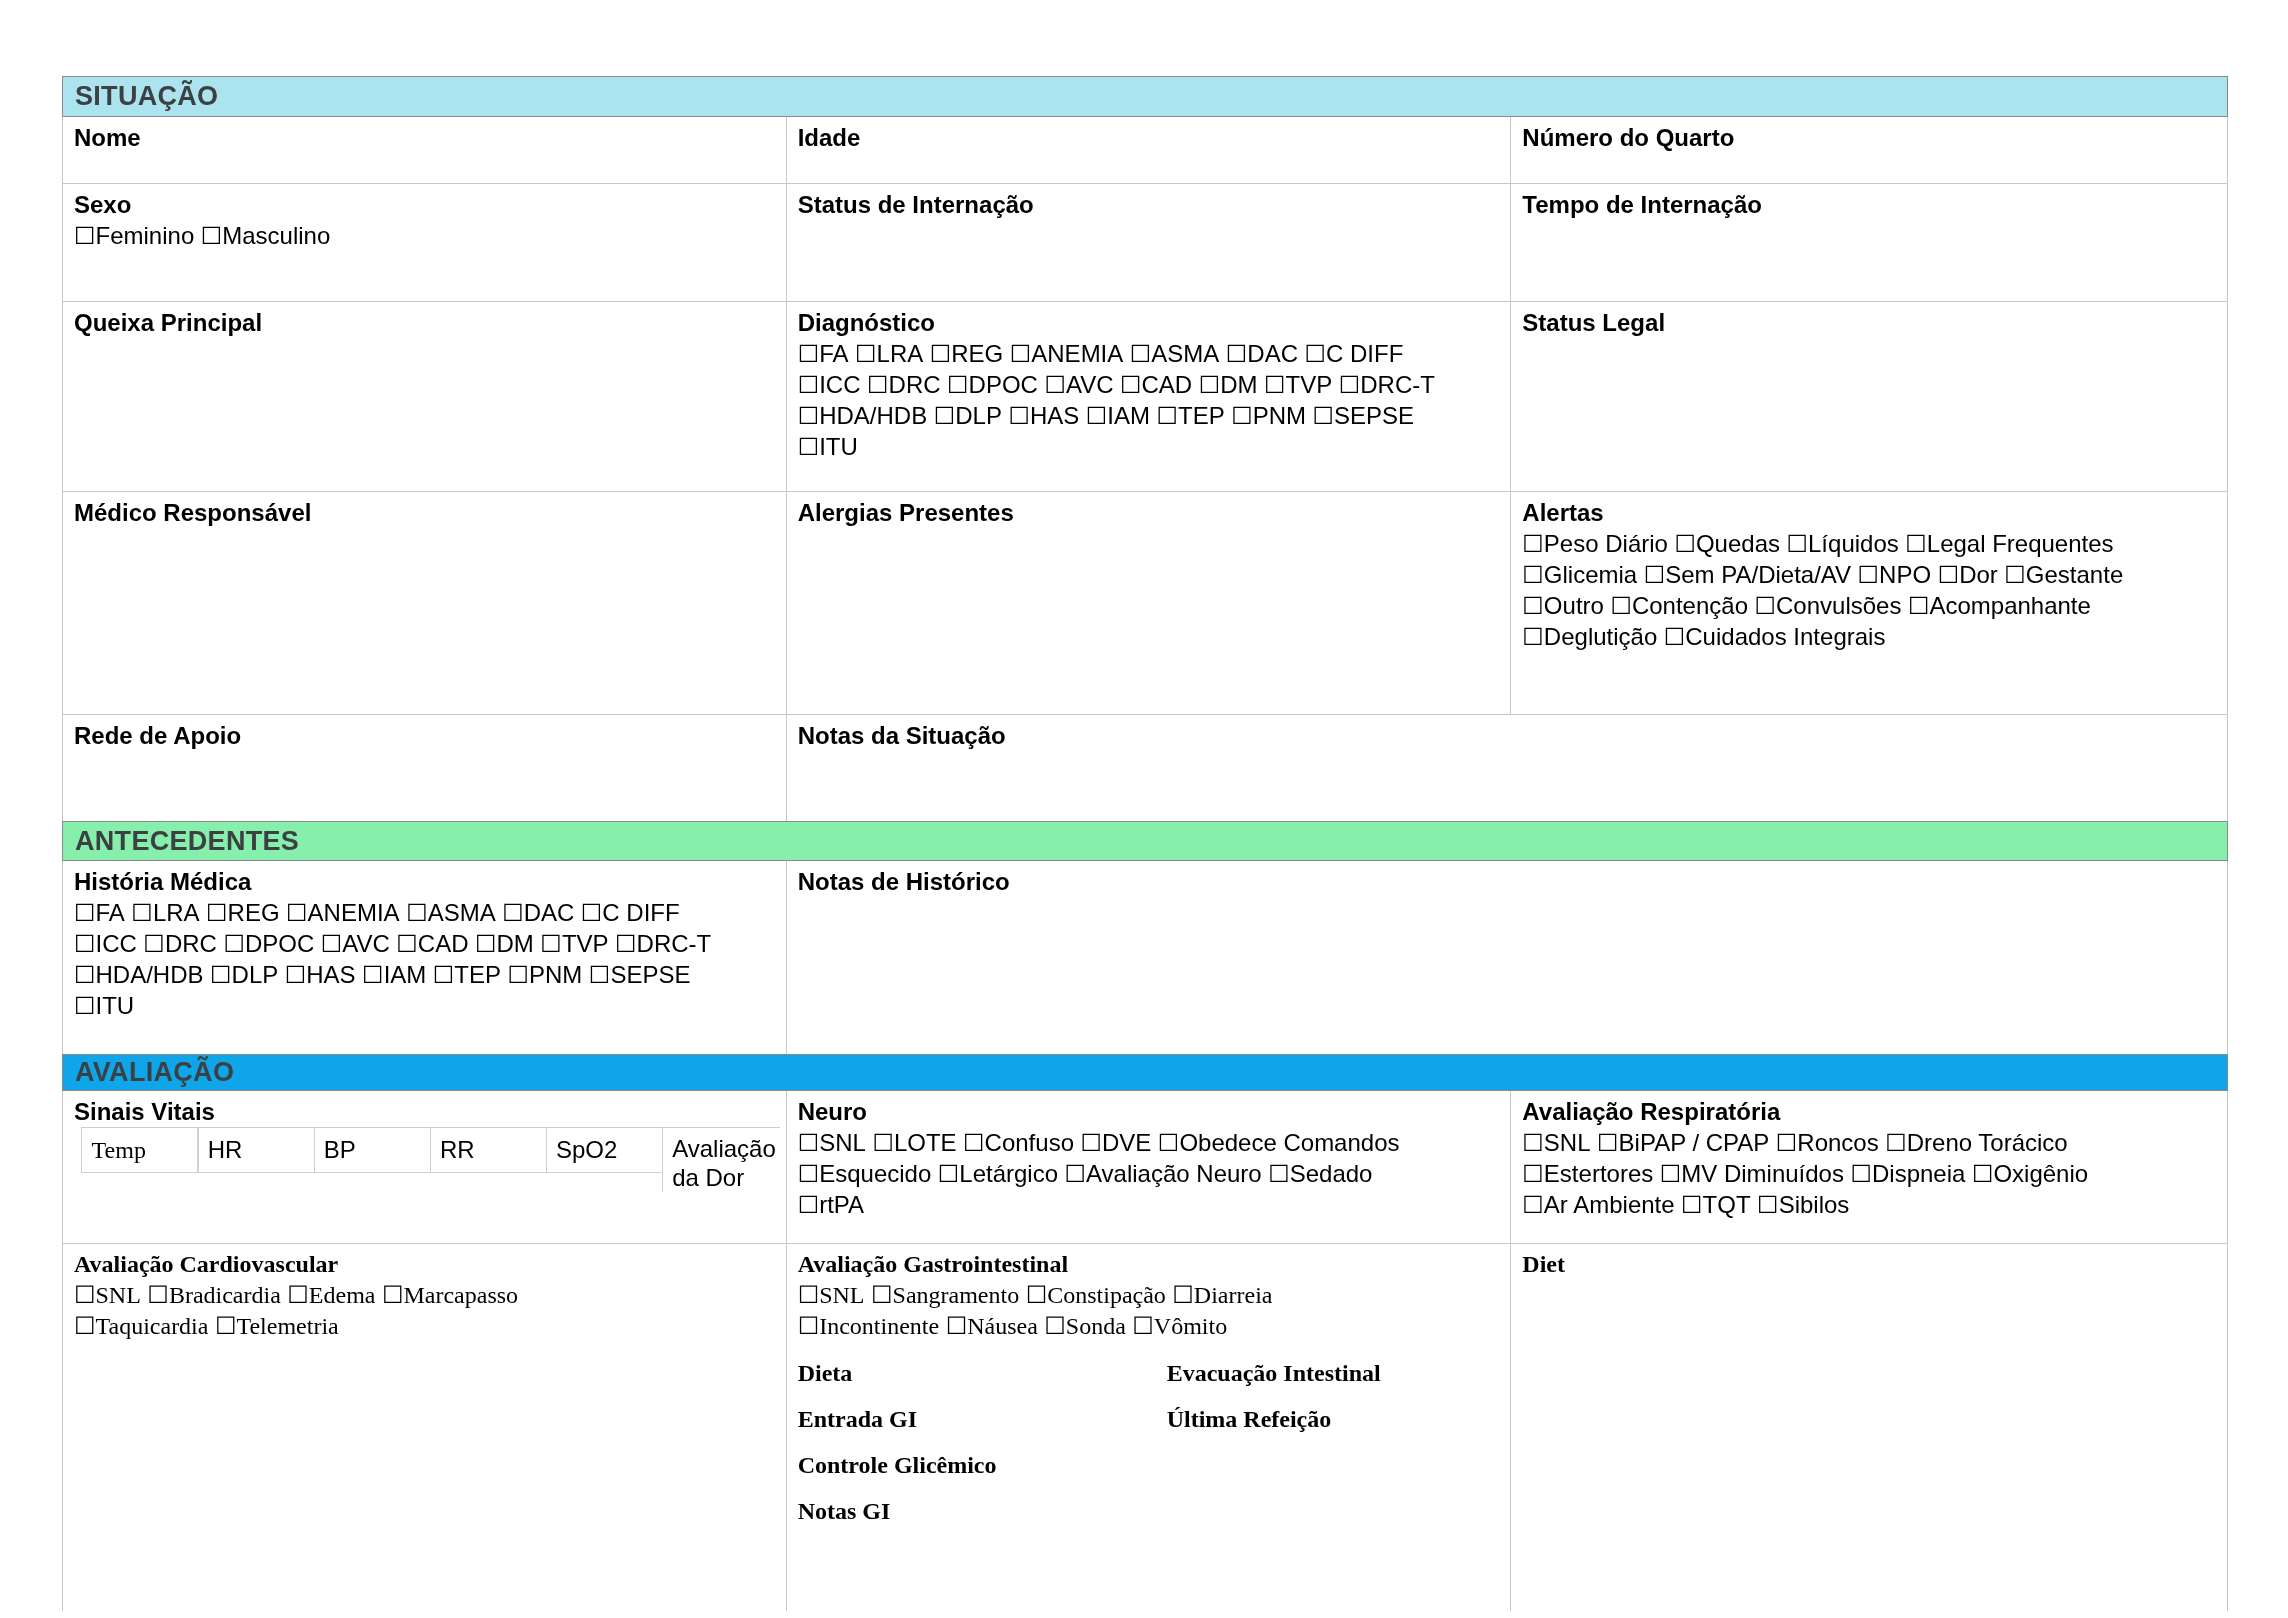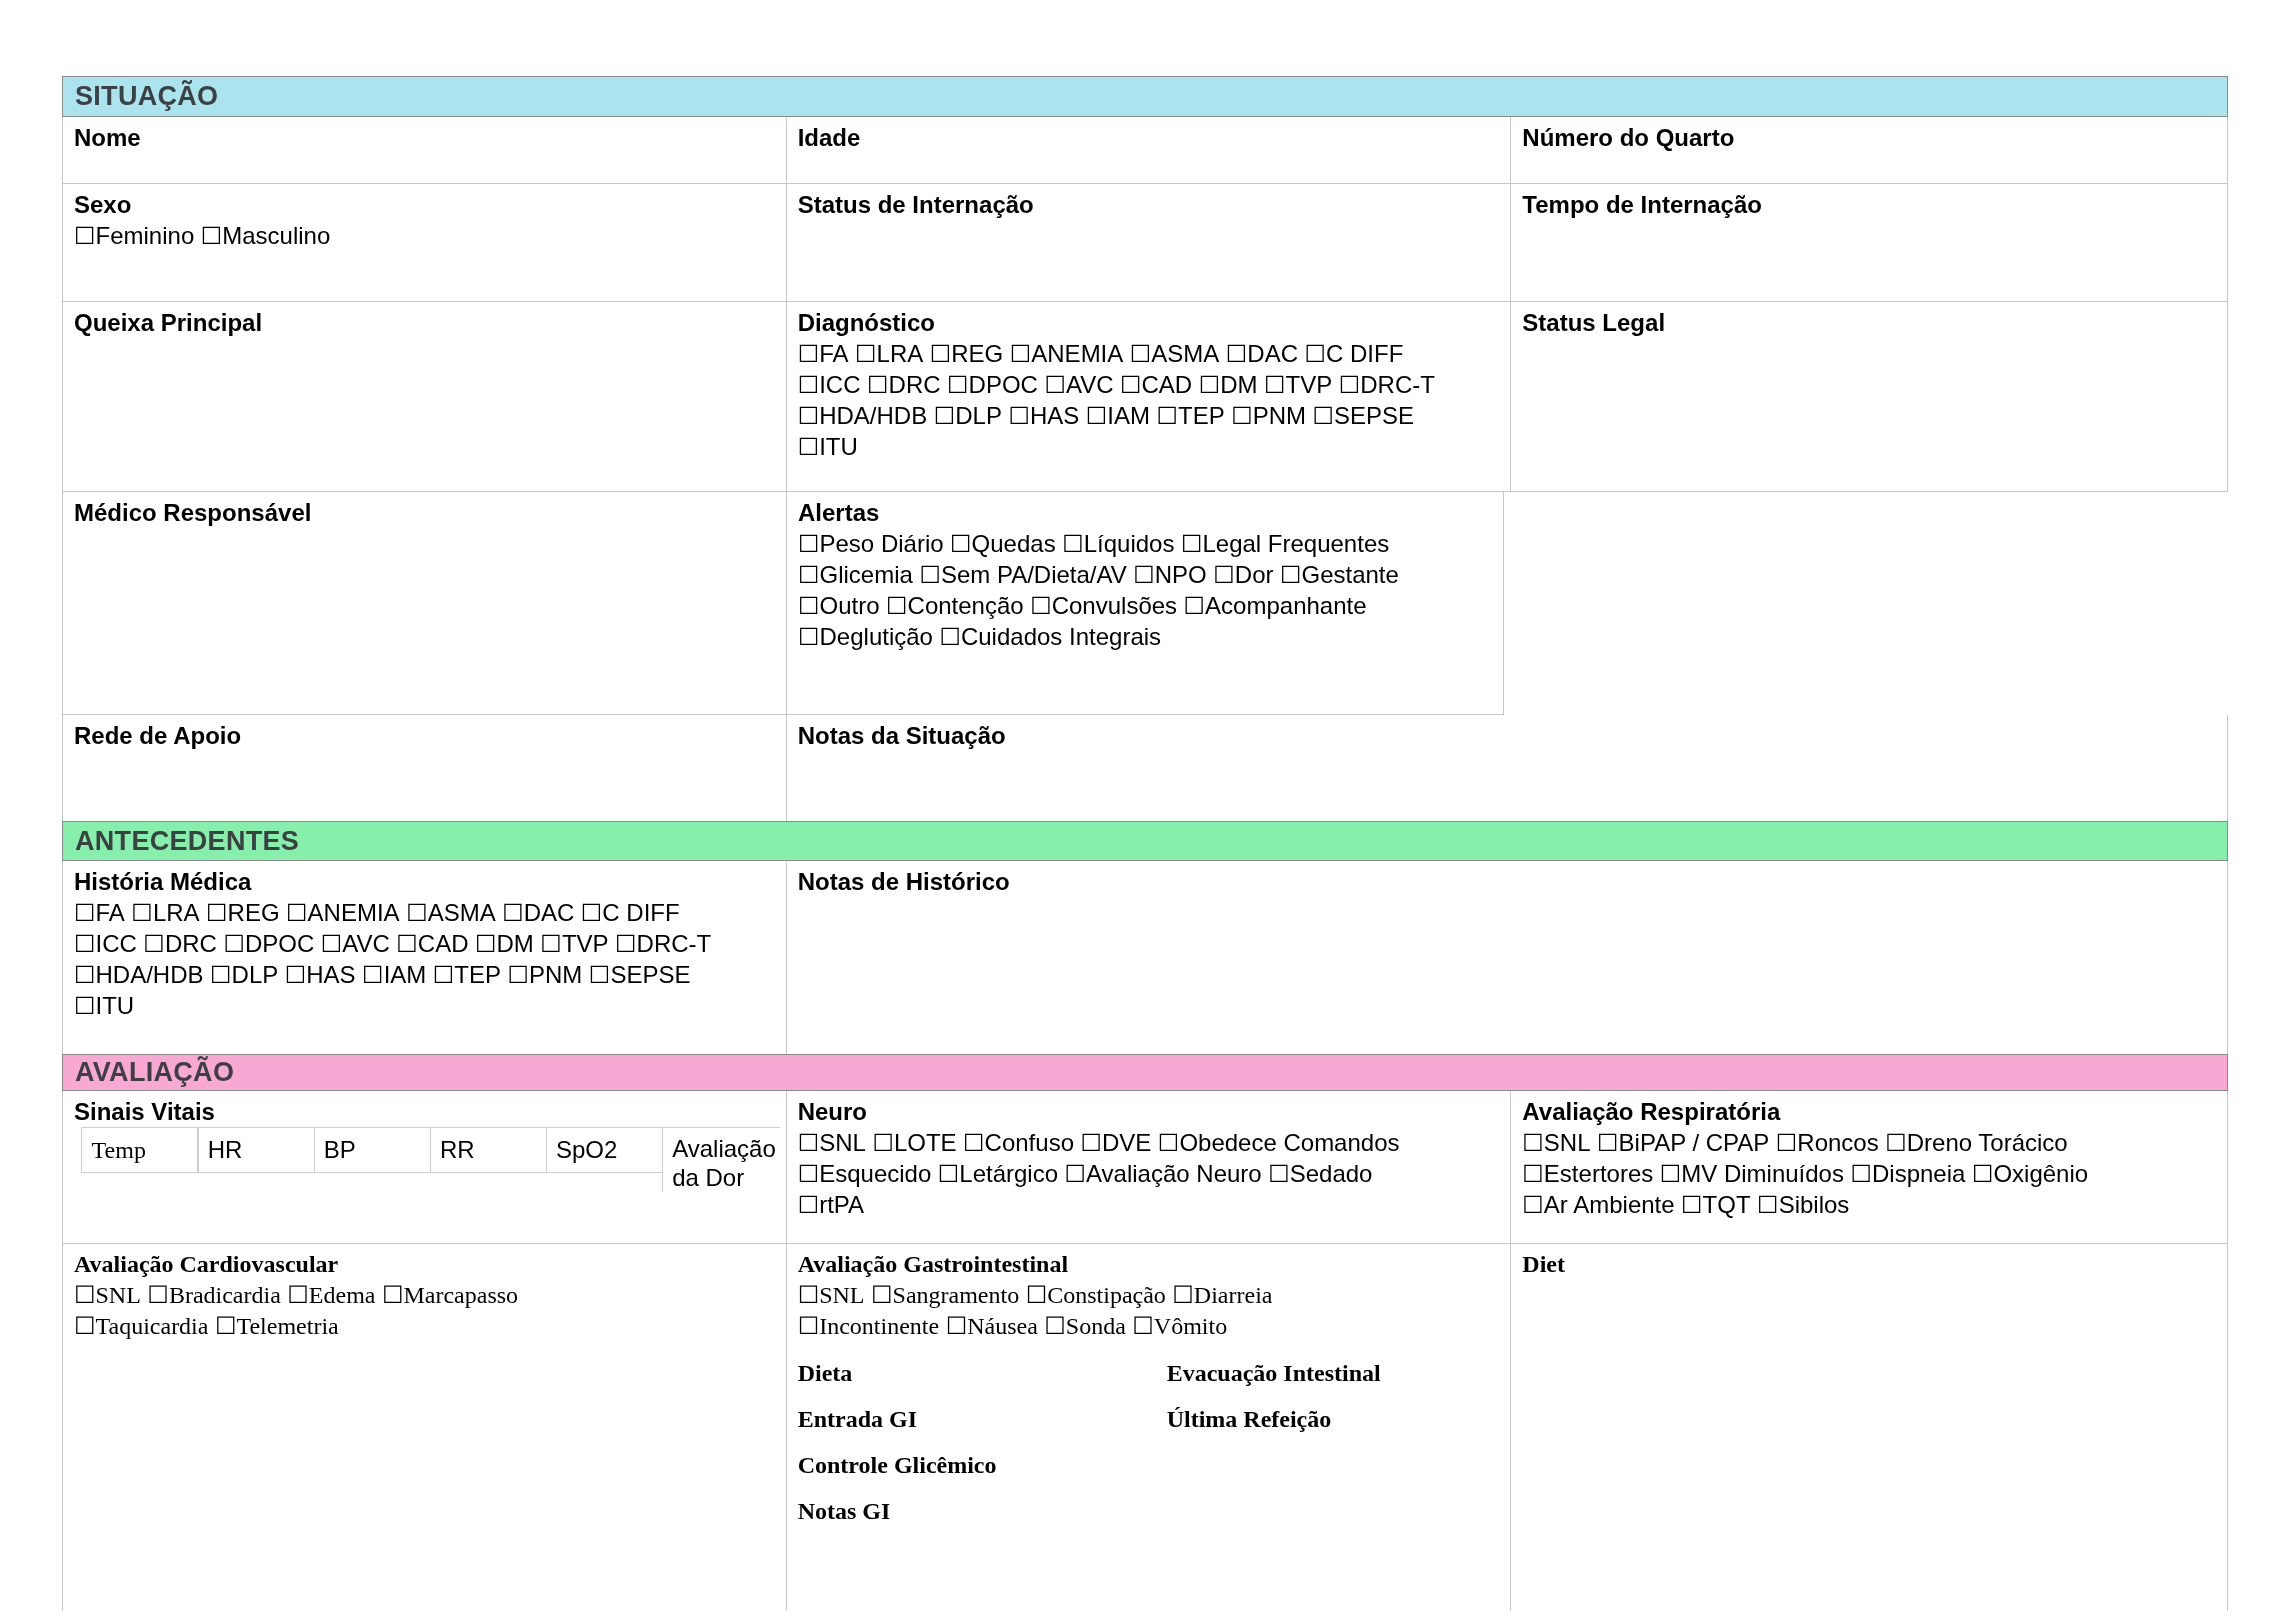--- a/index.html
+++ b/index.html
@@ -9,21 +9,21 @@
     padding:76px 61px 0 62px;
     font-family:"Liberation Sans","DejaVu Sans",sans-serif; color:#000;
   }
   .formtable { width:2166px; }
   .band {
     height:41px; border:1.8px solid #8a8a8a; background:#abe4ef;
     display:flex; align-items:center; padding-left:12px;
   }
   .band .band-title { font-size:27px; font-weight:bold; color:#3c4043; letter-spacing:0.3px; }
   .band-ant { background:#86efac; height:40px; }
-  .band-ava { background:#f9a8d4; height:37px; }
+  .band-ava { background:#0ea5e9; height:37px; }
   .row { display:flex; }
   .r-nome    { height:67px; }
   .r-sexo    { height:118px; }
   .r-queixa  { height:190px; }
   .r-medico  { height:223px; }
   .r-rede    { height:106px; }
   .r-historia{ height:193px; }
   .r-vitals  { height:153px; }
   .r-bottom  { height:367px;font-family:Liberation Serif, serif; }
   .cell {
@@ -100,20 +100,23 @@
       </div>
       <div class="cell c3">
         <div class="lbl">Status Legal</div>
       </div>
     </div>
 
     <div class="row r-medico">
       <div class="cell c1">
         <div class="lbl">Médico Responsável</div>
       </div>
+      <div class="cell c2">
+        <div class="lbl">Alergias Presentes</div>
+      </div>
       <div class="cell c3">
         <div class="lbl">Alertas</div>
         <div class="ckline"><span class="ck-item">☐Peso Diário</span><span class="ck-item">☐Quedas</span><span class="ck-item">☐Líquidos</span><span class="ck-item">☐Legal Frequentes</span></div>
         <div class="ckline"><span class="ck-item">☐Glicemia</span><span class="ck-item">☐Sem PA/Dieta/AV</span><span class="ck-item">☐NPO</span><span class="ck-item">☐Dor</span><span class="ck-item">☐Gestante</span></div>
         <div class="ckline"><span class="ck-item">☐Outro</span><span class="ck-item">☐Contenção</span><span class="ck-item">☐Convulsões</span><span class="ck-item">☐Acompanhante</span></div>
         <div class="ckline"><span class="ck-item">☐Deglutição</span><span class="ck-item">☐Cuidados Integrais</span></div>
       </div>
     </div>
 
     <div class="row r-rede nobb">

